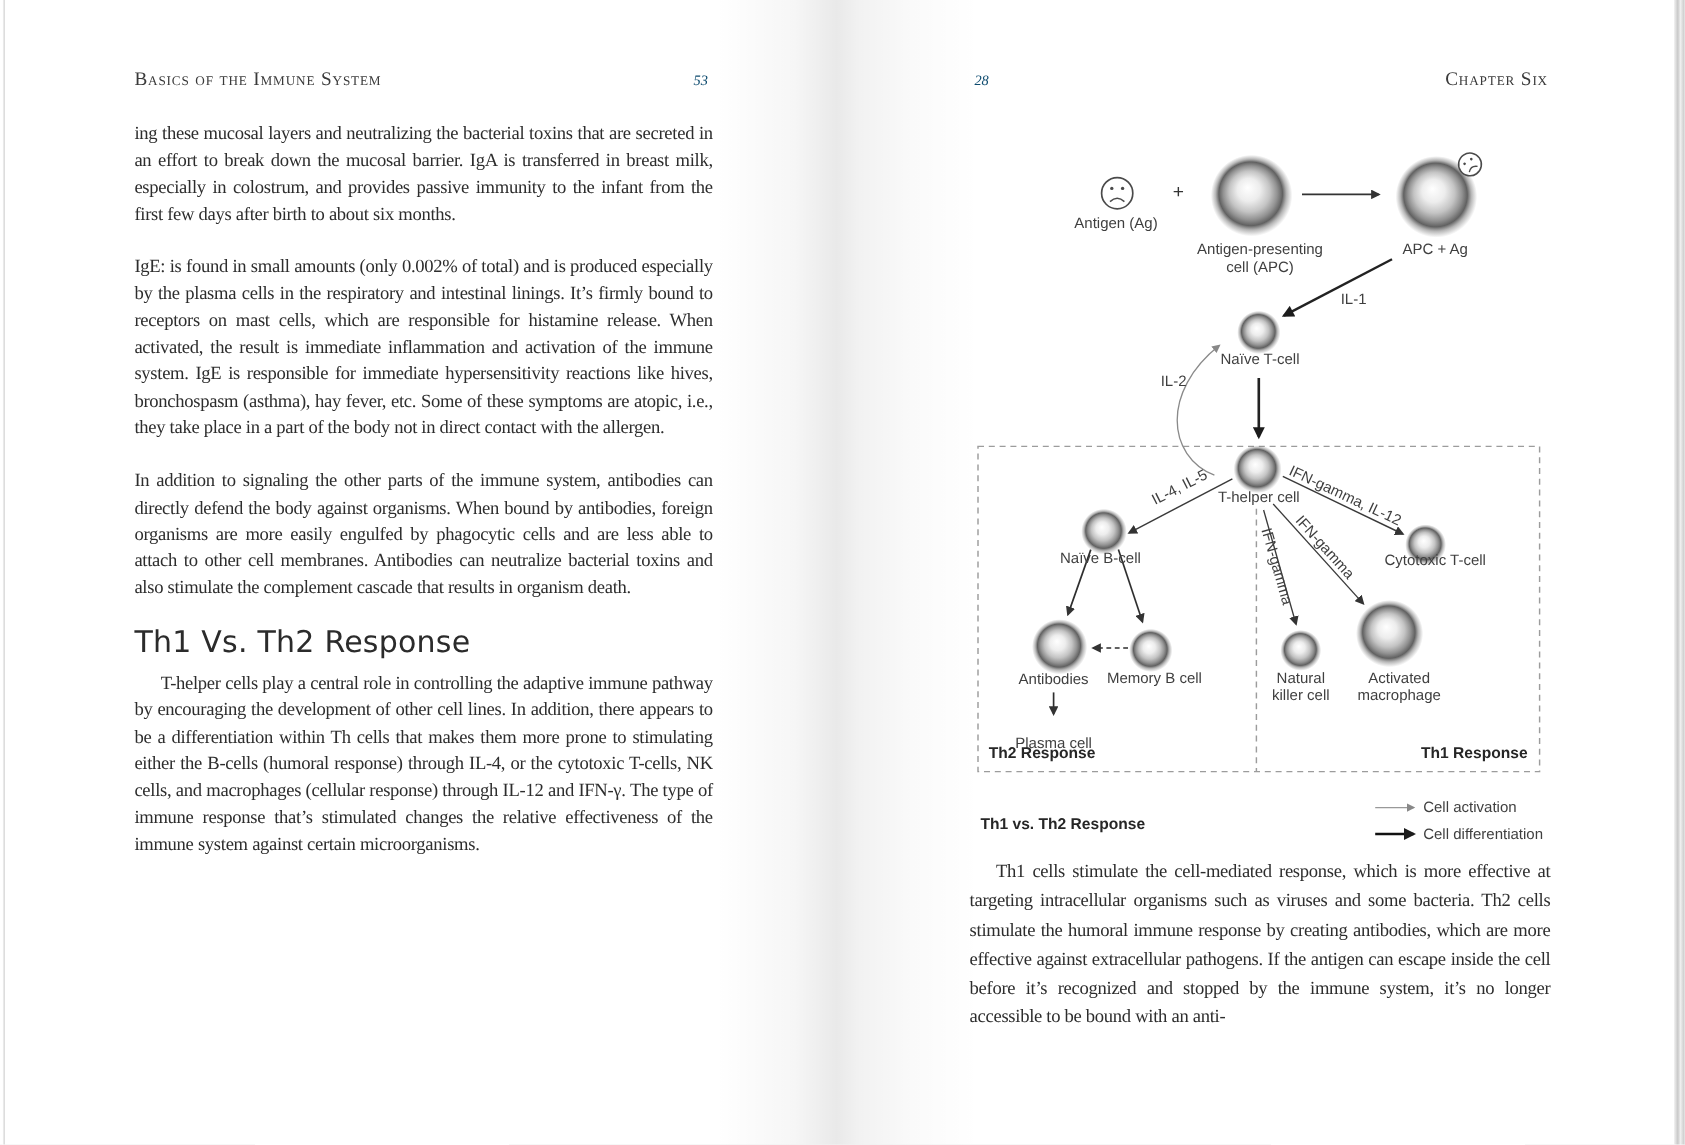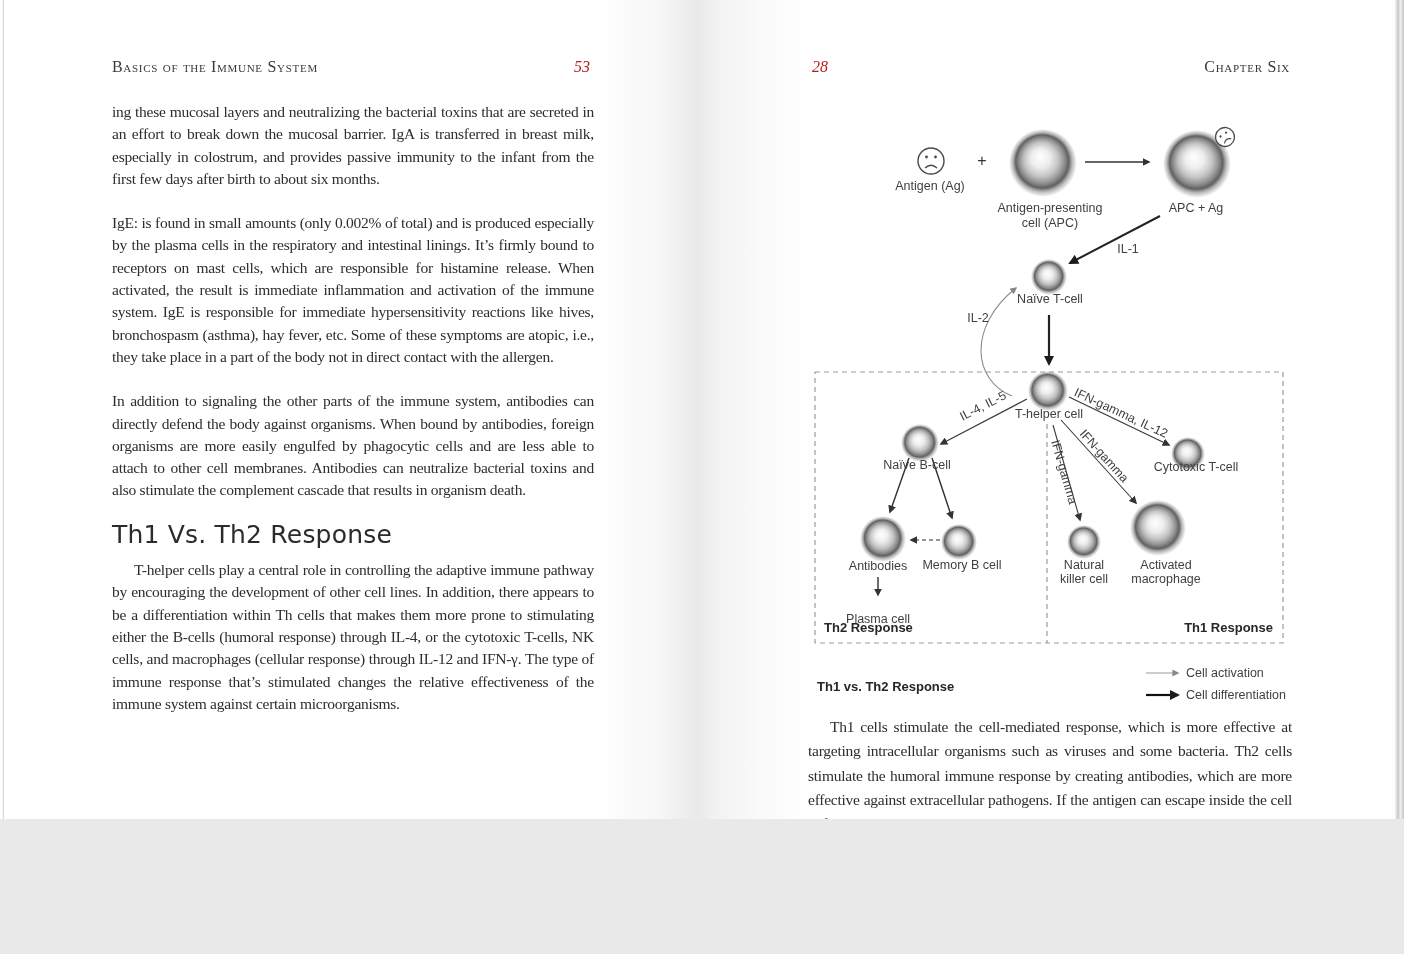--- a/index.html
+++ b/index.html
@@ -1,30 +1,30 @@
 <!DOCTYPE html>
 <html><head>
 <meta charset="utf-8">
 <style>
   html,body { margin:0; padding:0; background:#e9e9e9; }
   .screen {
-    position:relative; width:1404px; height:819px; background:#ffffff;
+    position:relative; width:1404px; height:954px; background:#ffffff;
     overflow:hidden; font-family:"Liberation Serif", serif;
   }
   .left-edge { position:absolute; left:2px; top:0; bottom:0; width:2px;
     background:linear-gradient(to right,#ffffff,#cfcfcf); }
   .right-edge { position:absolute; right:0; top:0; bottom:0; width:9px;
     background:linear-gradient(to right,#f3f3f3 0%,#c9c9c9 35%,#efefef 60%,#c6c6c6 100%); }
   .spine { position:absolute; left:596px; top:0; bottom:0; width:220px; pointer-events:none;
     background:linear-gradient(to right, rgba(0,0,0,0) 0%, rgba(0,0,0,0.035) 30%,
       rgba(0,0,0,0.085) 46%, rgba(0,0,0,0.05) 55%, rgba(0,0,0,0.02) 75%, rgba(0,0,0,0) 100%); }
 
   .header-row { position:absolute; display:flex; justify-content:space-between; align-items:baseline; }
   .running-head { font-variant:small-caps; letter-spacing:0.7px; font-size:16px; color:#3a3a3a; }
-  .pagenum { font-style:italic; font-size:16px; color:#b91c1c; }
+  .pagenum { font-style:italic; font-size:12px; color:#0c4a6e; }
 
   .body-text { position:absolute; font-size:15.5px; letter-spacing:-0.25px;
     line-height:22.3px; color:#2d2d2d; text-align:justify; }
   .body-text p { margin:0 0 22px 0; }
   .body-text p.indent { text-indent:22px; }
   h2.section { font-family:"DejaVu Sans", sans-serif; font-weight:400; font-size:25px;
     color:#2b2b2b; letter-spacing:0.2px; margin:10px 0 13px 0; }
   .rp-para { line-height:24.3px; }
 
   .overlay { position:absolute; left:0; top:0; pointer-events:none; }

